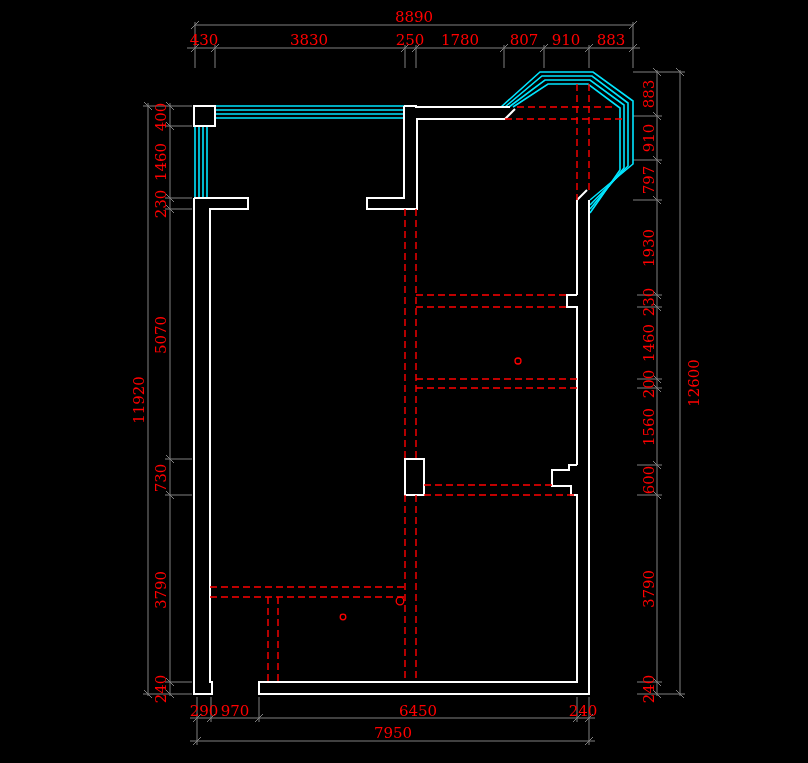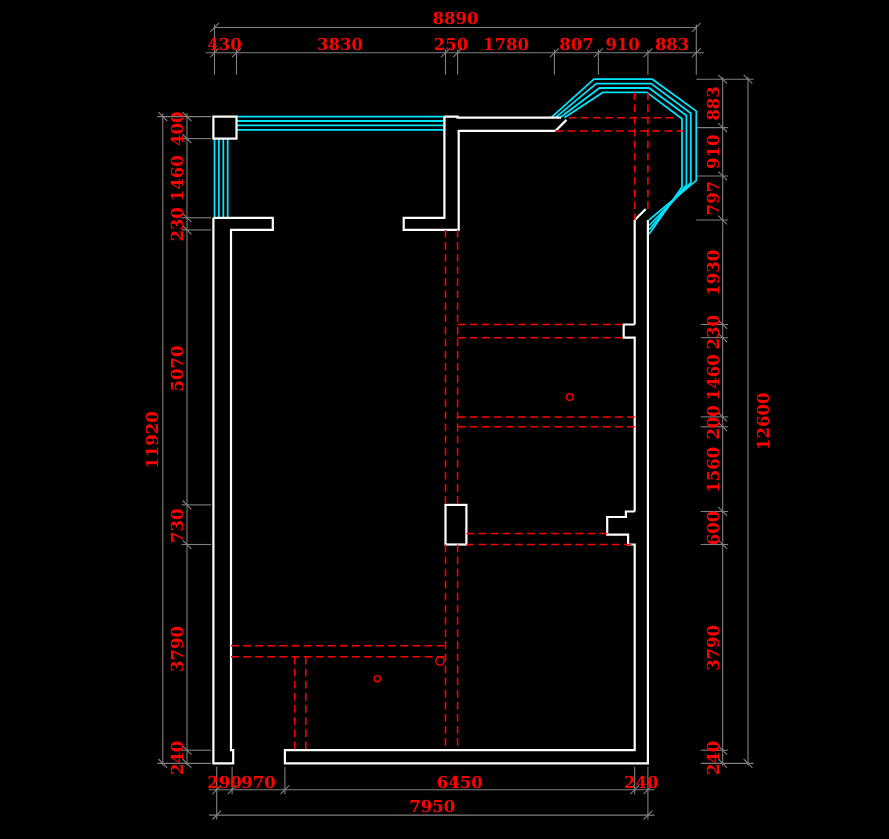--- a/index.html
+++ b/index.html
@@ -1,17 +1,17 @@
 <!DOCTYPE html>
 <html><head>
 <meta charset="utf-8">
 <style>
   html, body { margin: 0; padding: 0; background: #000; }
   body { width: 808px; height: 763px; overflow: hidden; font-family: "DejaVu Serif", serif; }
-  #canvas { position: absolute; left: 0; top: 0; width: 808px; height: 620px; font-weight: bold; }
+  #canvas { position: absolute; left: 0; top: 0; width: 808px; height: 620px; }
   svg text { font-family: "DejaVu Serif", "Liberation Serif", serif; font-size: 15px; fill: #ff0000; }
   .dim { stroke: #808080; stroke-width: 1; fill: none; }
   .wall { stroke: #ffffff; stroke-width: 2; fill: none; }
   .win { stroke: #00e5ff; stroke-width: 1.6; fill: none; }
   .hid { stroke: #ff0000; stroke-width: 1.4; fill: none; stroke-dasharray: 7 4; }
   .mark { stroke: #ff0000; stroke-width: 1.3; fill: none; }
 </style>
 </head>
 <body>
 

